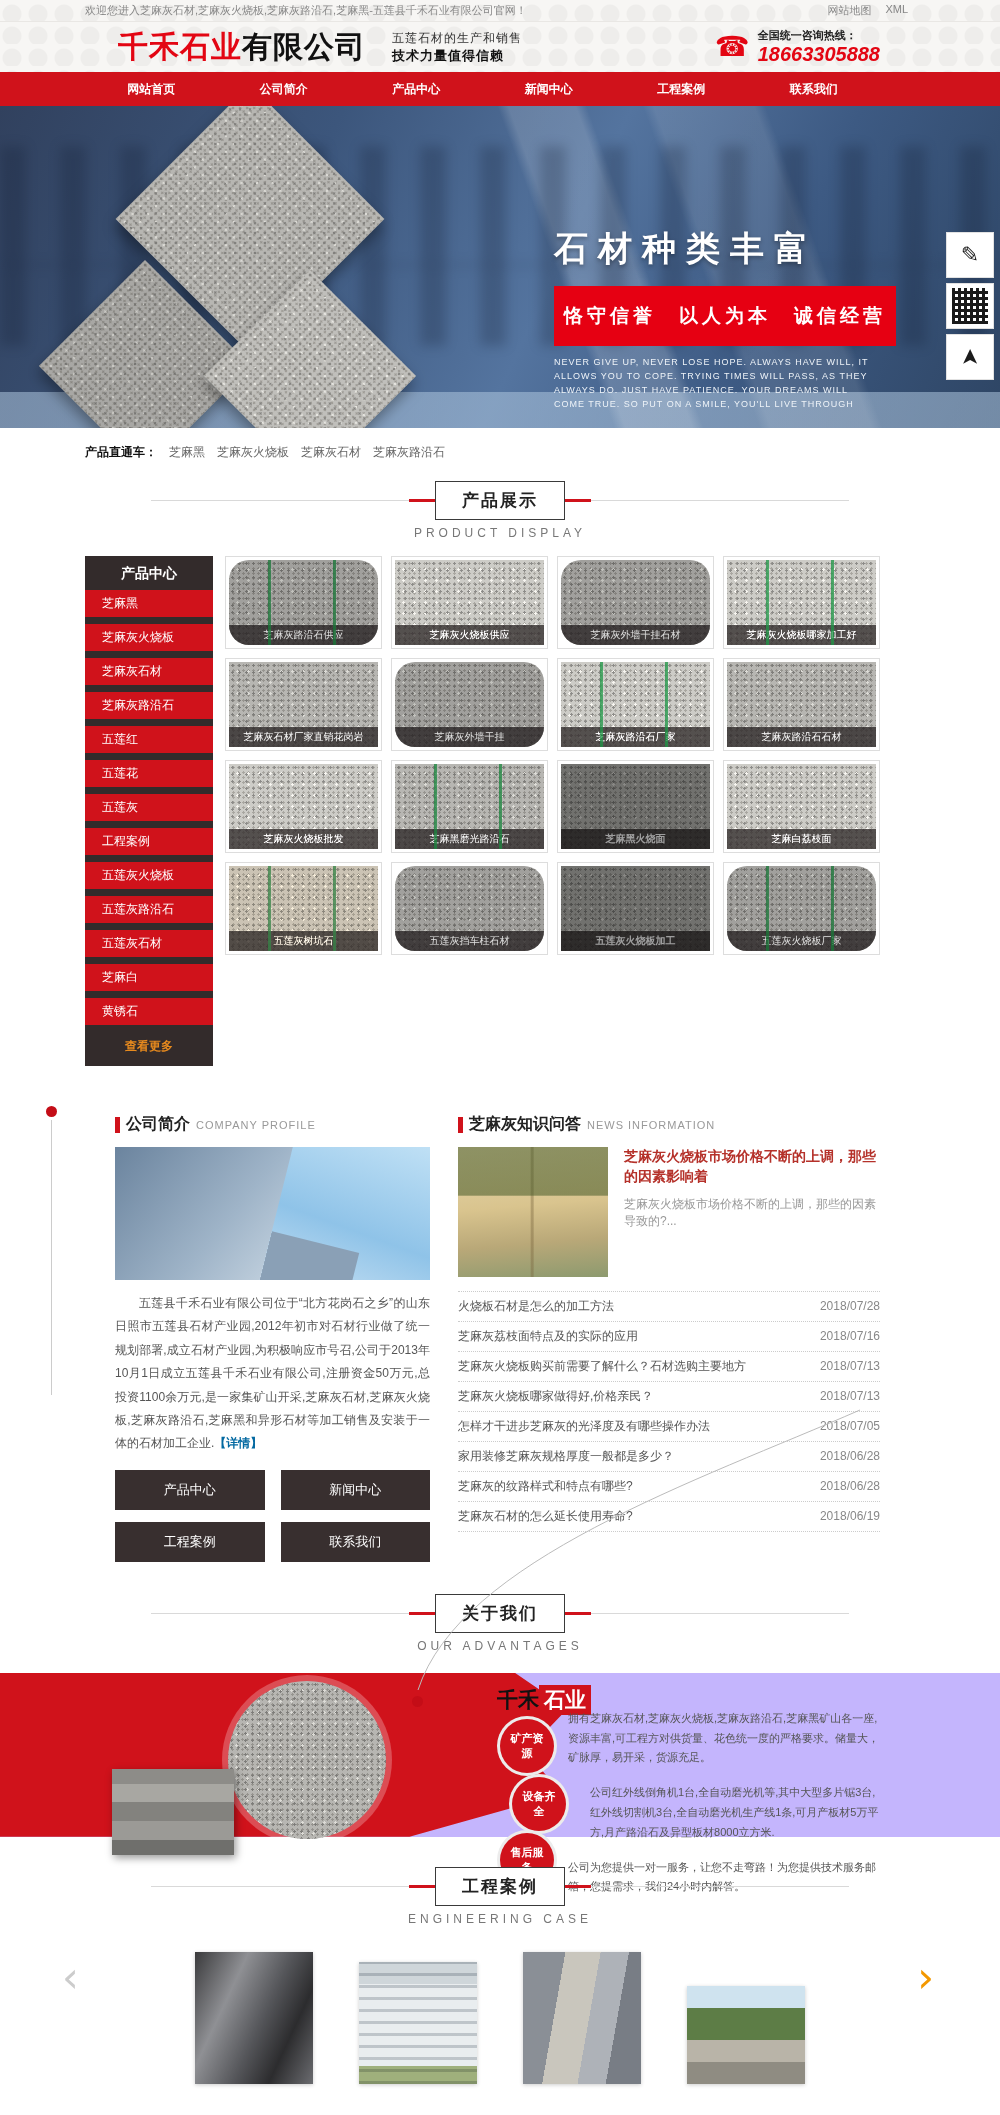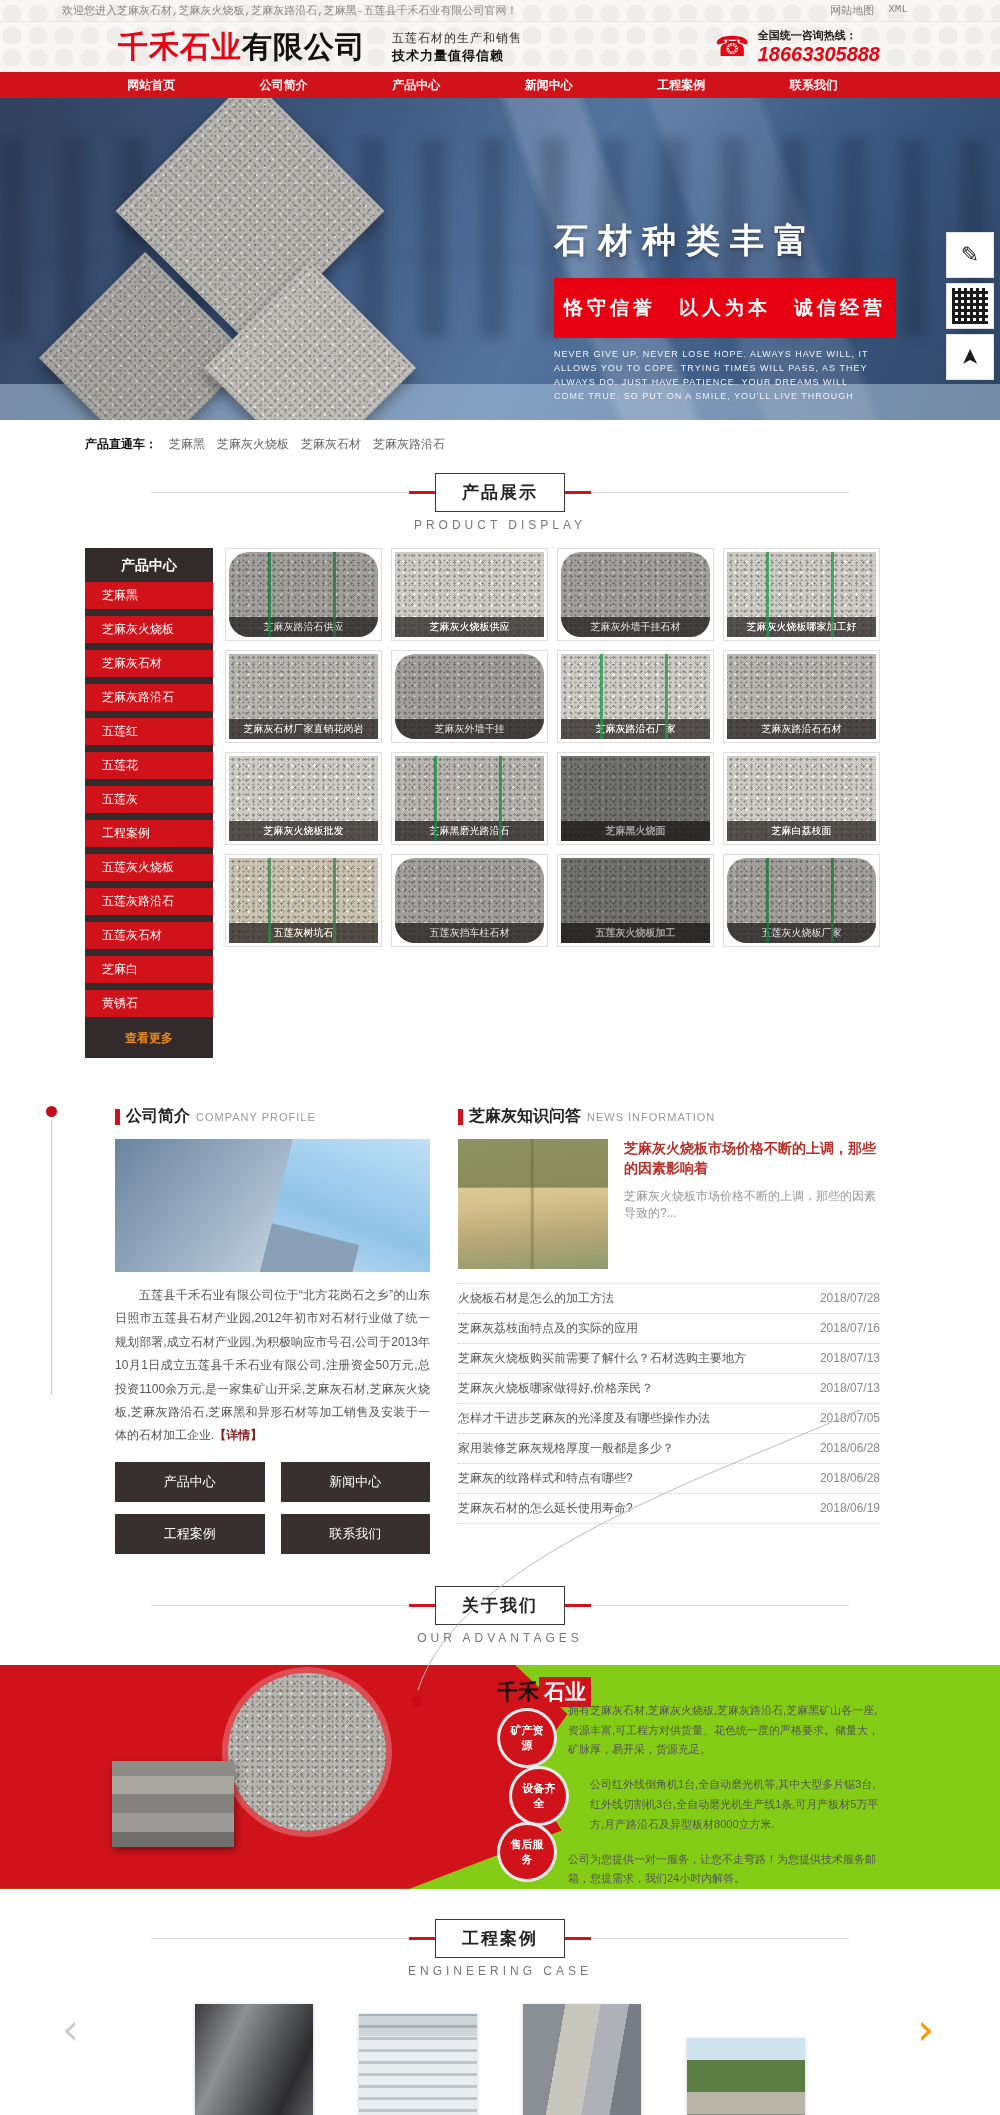--- a/index.html
+++ b/index.html
@@ -4,38 +4,38 @@
 <style>
   * { margin:0; padding:0; box-sizing:border-box; }
   body { font-family:"Liberation Sans","DejaVu Sans",sans-serif; background:#fff; color:#333; }
   .page { width:1000px; margin:0 auto; position:relative; background:#fff; overflow:hidden; }
 
   
   .topzone { background:#f7f6f4;
     background-image: radial-gradient(circle at 12px 14px, rgba(0,0,0,0.035) 9px, transparent 10px);
     background-size:26px 22px; }
   .topbar { height:22px; display:flex; align-items:center; justify-content:space-between;
-    padding:0 92px 0 62px; font-size:11px; color:#888; border-bottom:1px solid #e9e7e4;font-family:Liberation Mono, monospace; }
+    padding:0 92px 0 85px; font-size:11px; color:#888; border-bottom:1px solid #e9e7e4; }
   .topbar-right { display:flex; gap:14px; }
   .topbar-right span { cursor:pointer; }
 
   .header { height:50px; display:flex; align-items:center; padding-left:118px; width:880px; }
   .logo { display:flex; align-items:baseline; }
   .logo-red { color:#e30613; font-size:30px; font-weight:bold; letter-spacing:1px; }
   .logo-black { color:#111; font-size:30px; font-weight:bold; letter-spacing:1px; }
   .tagline { margin-left:14px; padding-left:12px; }
   .tagline div:first-child { font-size:12px; color:#333; letter-spacing:1px; }
   .tagline div:last-child { font-size:13px; color:#111; font-weight:bold; letter-spacing:1px; }
   .hotline { margin-left:auto; display:flex; align-items:center; gap:8px; }
   .hotline .phone-glyph { color:#e30613; font-size:28px; line-height:1; }
   .hotline-label { font-size:11px; color:#222; font-weight:bold; }
   .hotline-number { font-size:20px; color:#e30613; font-weight:bold; font-style:italic; }
 
   
-  .nav { background:#d0121b; height:26px; }
+  .nav { background:#d0121b; height:34px; }
   .nav-inner { width:795px; margin-left:85px; height:100%; display:flex; align-items:center; justify-content:space-around; }
   .nav-item { color:#fff; font-size:12px; font-weight:bold; cursor:pointer; padding:0 10px; }
 
   
   .banner { position:relative; height:322px; overflow:hidden;
     background:linear-gradient(115deg,#31415e 0%,#3c567c 30%,#54749f 55%,#3d5a83 75%,#2e4564 100%); }
   .banner:before { content:""; position:absolute; inset:0;
     background:linear-gradient(70deg, transparent 55%, rgba(255,255,255,0.16) 56%, rgba(255,255,255,0.16) 62%, transparent 63%),
                linear-gradient(70deg, transparent 68%, rgba(255,255,255,0.10) 69%, rgba(255,255,255,0.10) 78%, transparent 79%),
                linear-gradient(0deg, rgba(173,197,221,0.55) 0 36px, transparent 36px); }
@@ -104,21 +104,21 @@
   .col-title .bar { width:5px; height:16px; background:#d0121b; align-self:center; }
   .col-title .cn { font-size:16px; font-weight:bold; color:#222; }
   .col-title .en { font-size:11px; color:#999; letter-spacing:1px; }
   .profile { width:345px; padding-left:30px; }
   .profile-img { height:133px; position:relative; overflow:hidden;
     background:linear-gradient(200deg,#bfe0f5 0%, #8fc3e8 45%, #e8f2fa 100%); }
   .profile-img:before { content:""; position:absolute; left:-40px; top:-30px; width:190px; height:260px;
     background:linear-gradient(115deg,#5d7793 0%, #9fb4c8 60%, #d4e0ea 100%); transform:rotate(14deg);
     box-shadow:120px 60px 0 -30px #8aa0b6, 210px 90px 0 -45px #a9bccd; }
   .profile-text { margin-top:12px; font-size:12px; color:#555; line-height:1.95; text-align:justify; text-indent:2em; }
-  .detail-link { color:#7f1d1d; font-weight:bold; cursor:pointer; }
+  .detail-link { color:#0369a1; font-weight:bold; cursor:pointer; }
   .profile-btns { margin-top:14px; display:grid; grid-template-columns:1fr 1fr; gap:12px 16px; }
   .pbtn { background:#382f2f; color:#fff; font-size:13px; text-align:center; line-height:40px; cursor:pointer; }
 
   .news { flex:1; padding-left:28px; }
   .news-featured { display:flex; gap:16px; }
   .news-featured .img { width:150px; height:130px; flex:none;
     background:linear-gradient(175deg,#e6d7ae 0%, #d9c48e 45%, #b9a878 72%, #8d9a6f 100%);
     background-blend-mode:normal; position:relative; }
   .news-featured .img:before { content:""; position:absolute; inset:0;
     background:linear-gradient(0deg, transparent 62%, rgba(70,90,40,.55) 63% 100%),
@@ -130,21 +130,21 @@
     border-bottom:1px dotted #ccc; font-size:12px; cursor:pointer; }
   .news-row .ttl { color:#555; overflow:hidden; white-space:nowrap; text-overflow:ellipsis; }
   .news-row .dt { color:#888; flex:none; padding-left:12px; }
 
   
   .deco-dot { position:absolute; width:11px; height:11px; border-radius:50%; background:#c40d17; z-index:5; }
   .deco-line-v { position:absolute; width:1px; background:#ccc; z-index:4; }
   .deco-curve { position:absolute; z-index:4; pointer-events:none; }
 
   
-  .about-band { margin-top:20px; position:relative; height:224px; background:#84cc16; }
+  .about-band { margin-top:20px; position:relative; height:164px; background:#c4b5fd; }
   .about-red { position:absolute; left:0; top:0; bottom:0; width:585px; background:#d0121b;
     clip-path:polygon(0 0, 88% 0, 97% 22%, 90% 48%, 96% 74%, 70% 100%, 0 100%); }
   .about-circle-img { position:absolute; left:228px; top:8px; width:158px; height:158px; border-radius:50%;
     box-shadow:0 0 0 6px rgba(255,255,255,.25); }
   .about-stones { position:absolute; left:112px; top:96px; width:122px; height:86px;
     background:linear-gradient(0deg,#6f6f6c 0 18%, #9b9a96 18% 40%, #83827e 40% 62%, #a8a7a2 62% 82%, #8d8c88 82%);
     box-shadow:2px 3px 8px rgba(0,0,0,.4); }
   .about-logo { position:absolute; left:497px; top:12px; display:flex; align-items:center; font-weight:bold; font-size:21px; }
   .about-logo .l1 { color:#111; }
   .about-logo .l2 { background:#d0121b; color:#fff; padding:1px 5px; }

